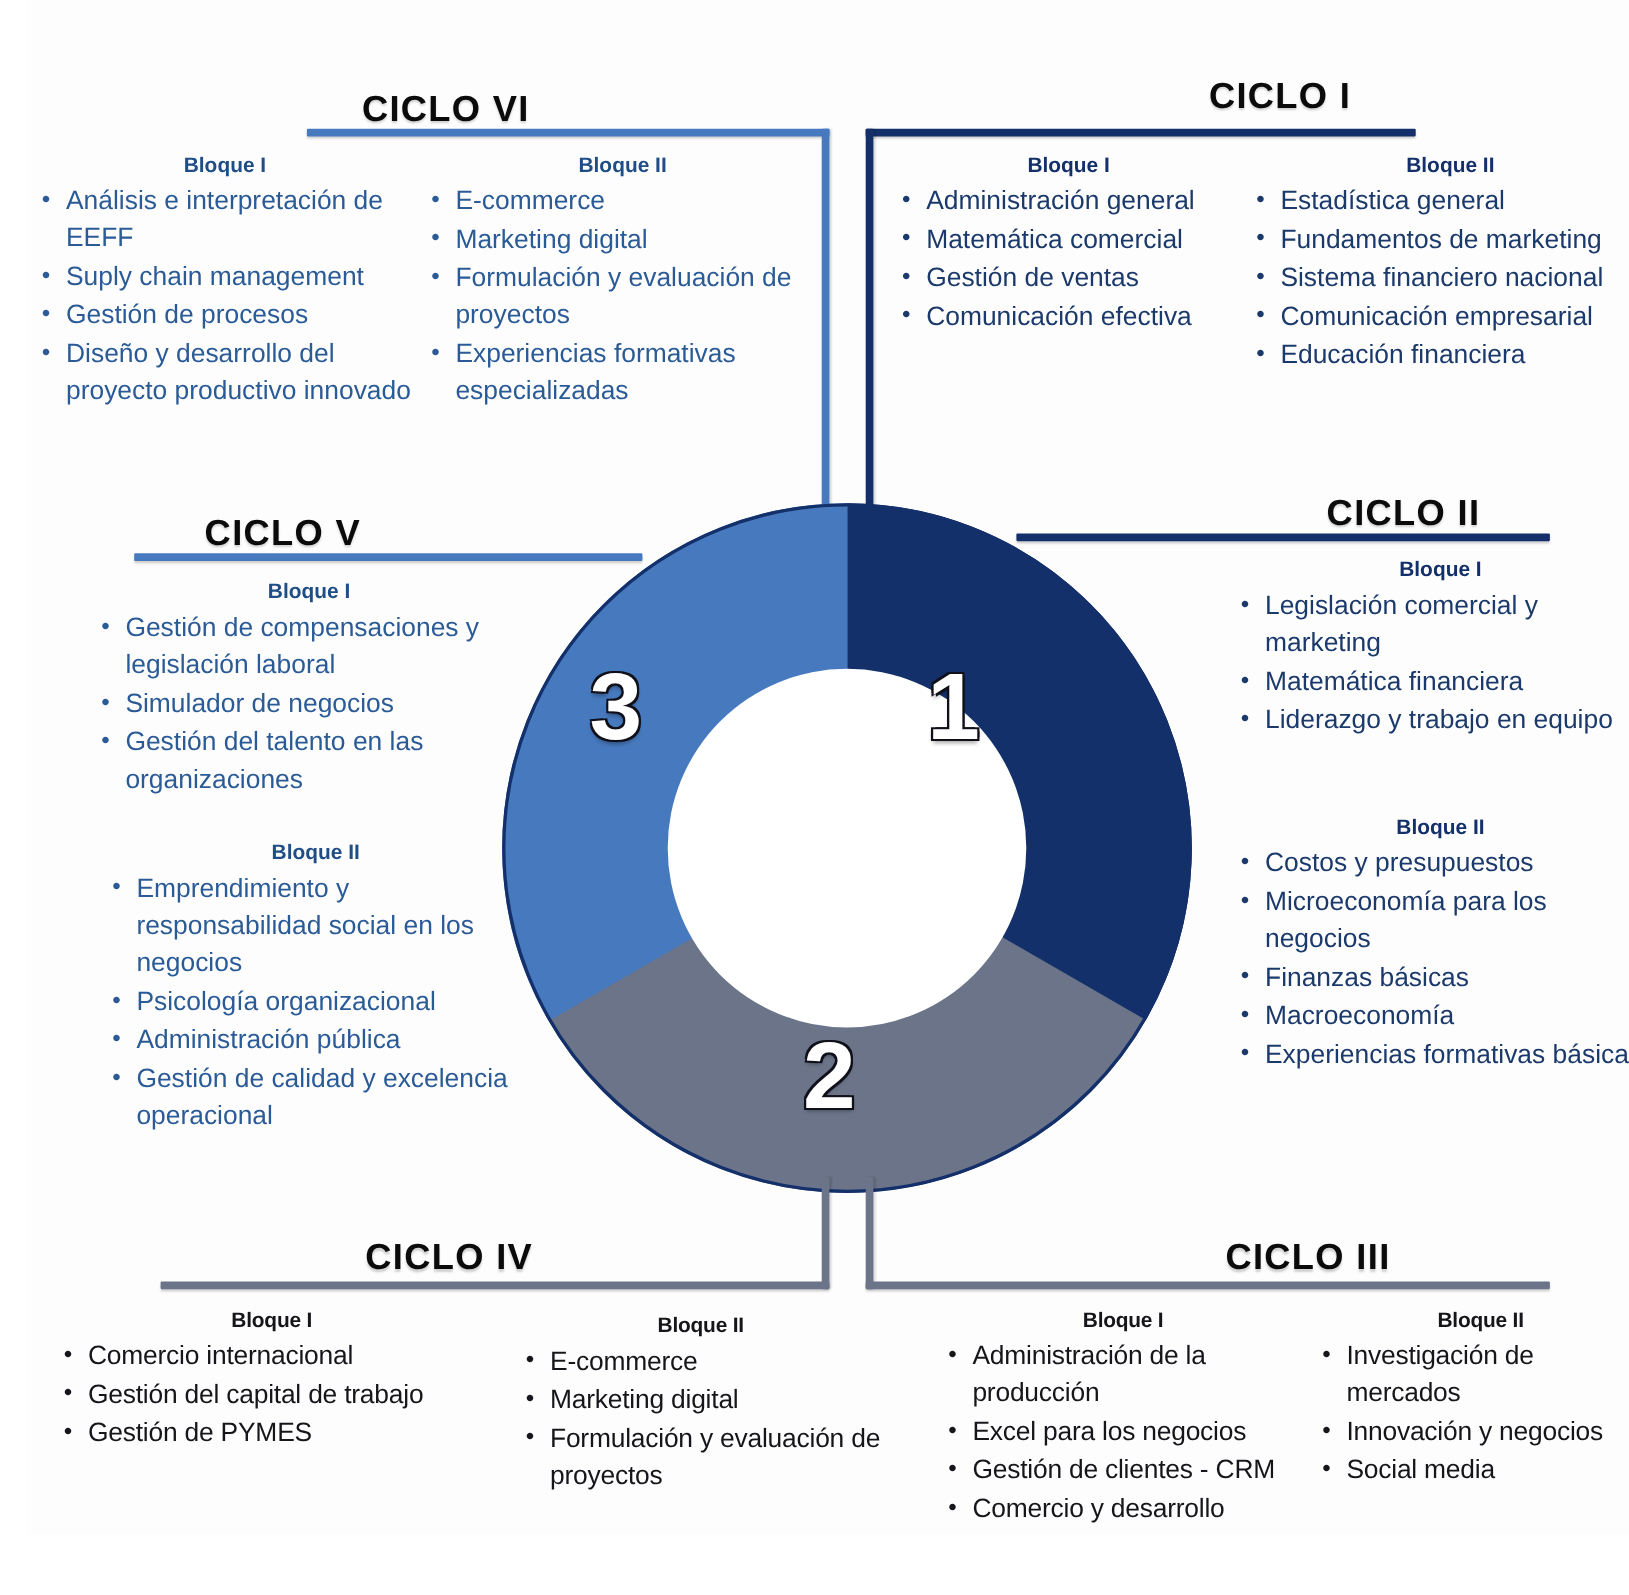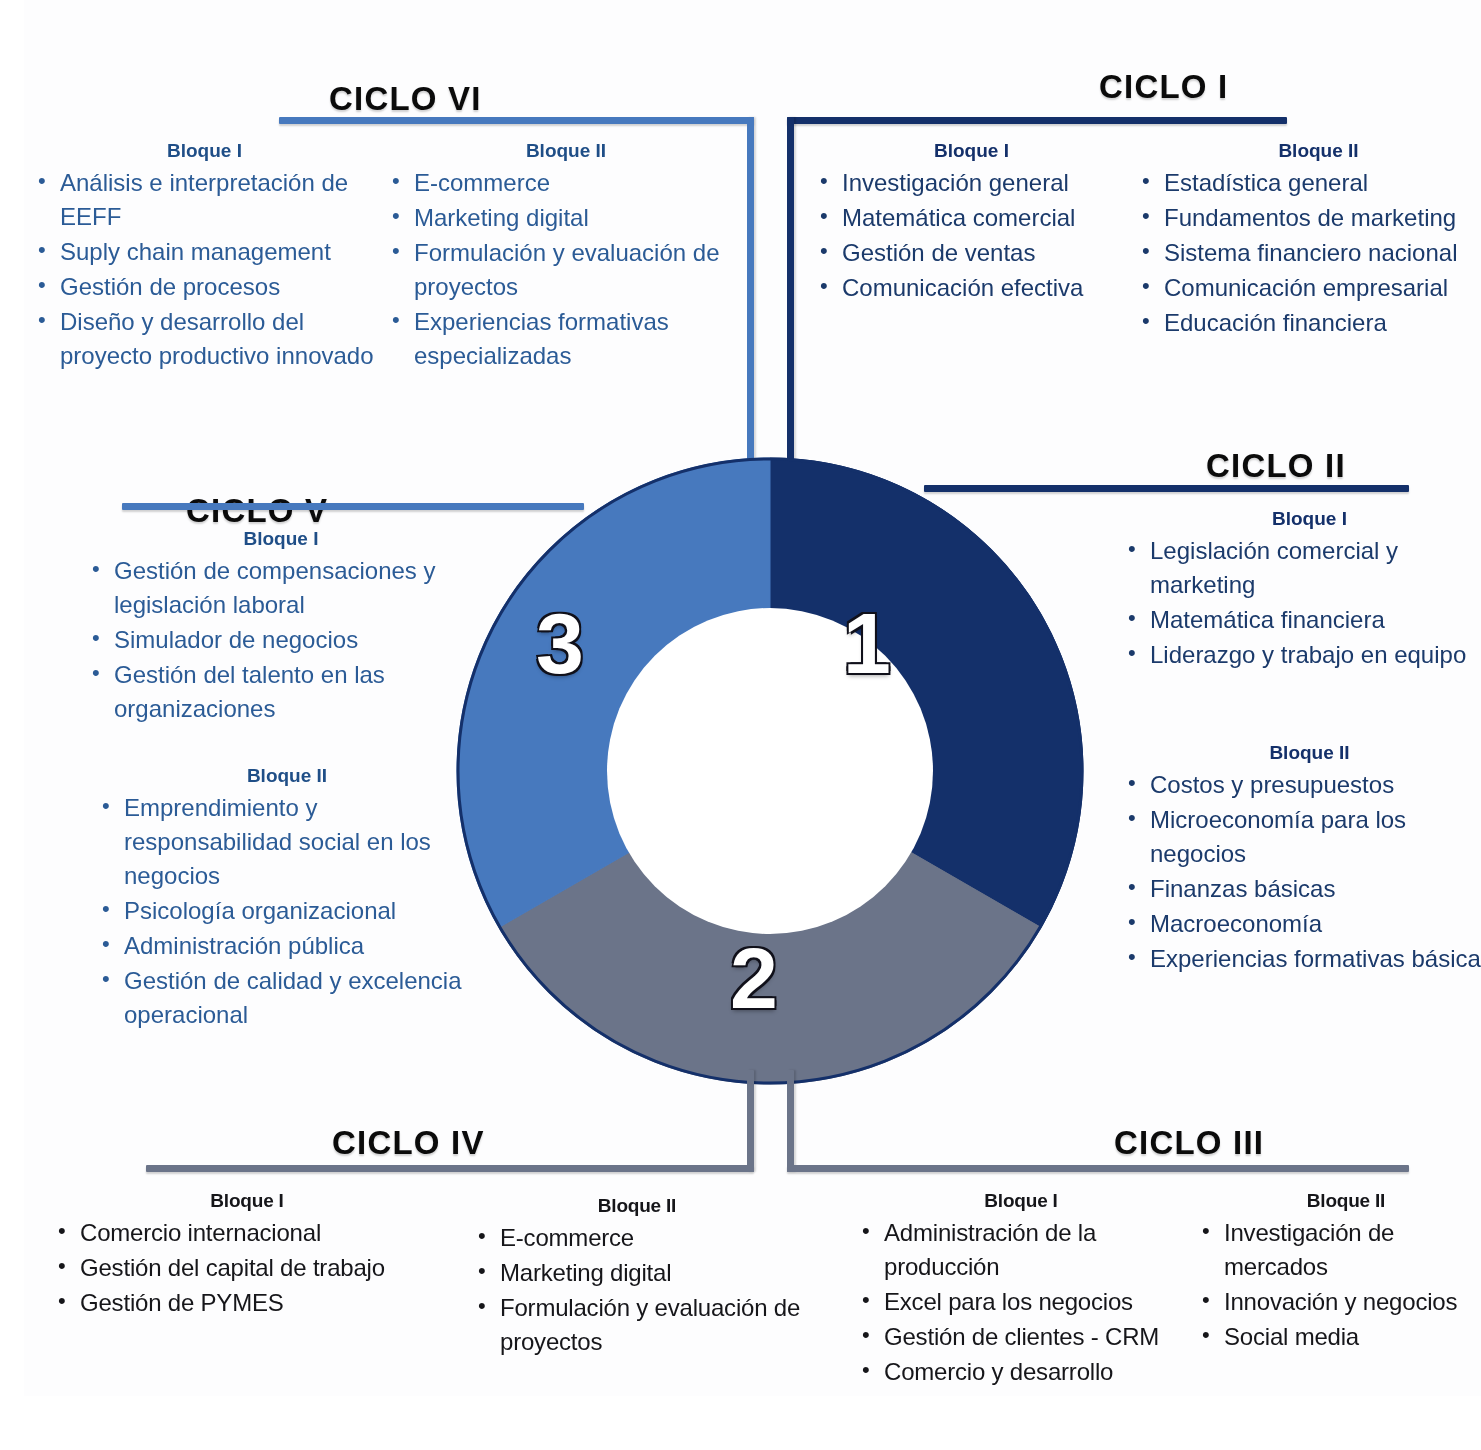--- a/index.html
+++ b/index.html
@@ -145,21 +145,21 @@
     </ul>
   </div>
 
   <div class="cyc-title" style="left:1075px; top:68px;">CICLO I</div>
   <div class="rule navy" style="left:763px; top:117px; width:500px;"></div>
   <div class="stem navy" style="left:763px; top:117px; height:348px;"></div>
 
   <div class="block tone-navy" style="left:790px; top:140px; width:315px;">
     <div class="block-title">Bloque I</div>
     <ul class="items">
-      <li>Investigación general</li>
+      <li>Administración general</li>
       <li>Matemática comercial</li>
       <li>Gestión de ventas</li>
       <li>Comunicación efectiva</li>
     </ul>
   </div>
 
   <div class="block tone-navy" style="left:1112px; top:140px; width:365px;">
     <div class="block-title">Bloque II</div>
     <ul class="items">
       <li>Estadística general</li>
@@ -186,21 +186,21 @@
     <div class="block-title">Bloque II</div>
     <ul class="items">
       <li>Costos y presupuestos</li>
       <li>Microeconomía para los negocios</li>
       <li>Finanzas básicas</li>
       <li>Macroeconomía</li>
       <li>Experiencias formativas básicas</li>
     </ul>
   </div>
 
-  <div class="cyc-title" style="left:162px; top:492px;text-align:center;">CICLO V</div>
+  <div class="cyc-title" style="left:162px; top:465px;text-align:center;">CICLO V</div>
   <div class="rule blue-mid" style="left:98px; top:503px; width:462px;"></div>
 
   <div class="block tone-blue" style="left:62px; top:528px; width:390px;">
     <div class="block-title">Bloque I</div>
     <ul class="items">
       <li>Gestión de compensaciones y legislación laboral</li>
       <li>Simulador de negocios</li>
       <li>Gestión del talento en las organizaciones</li>
     </ul>
   </div>

